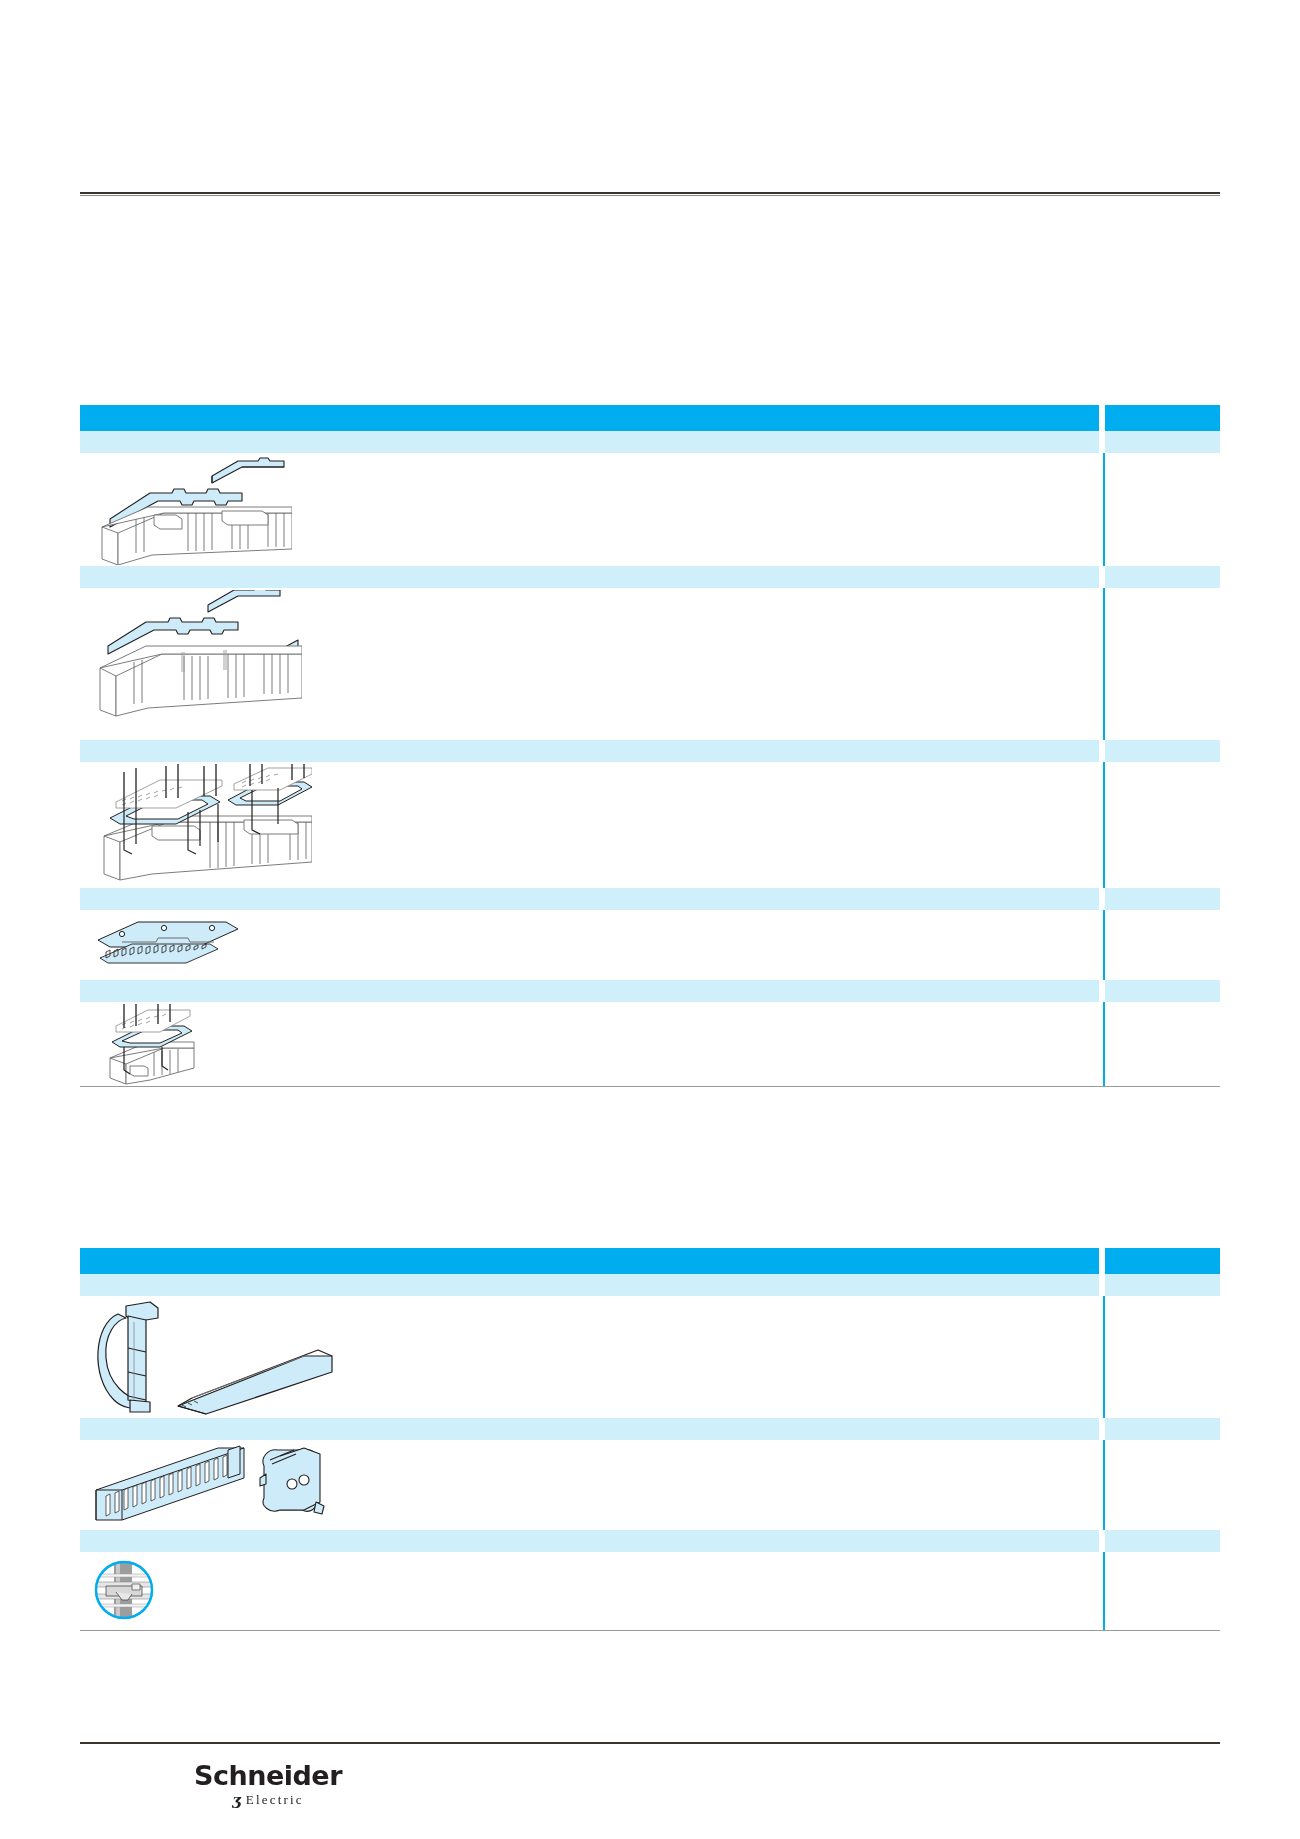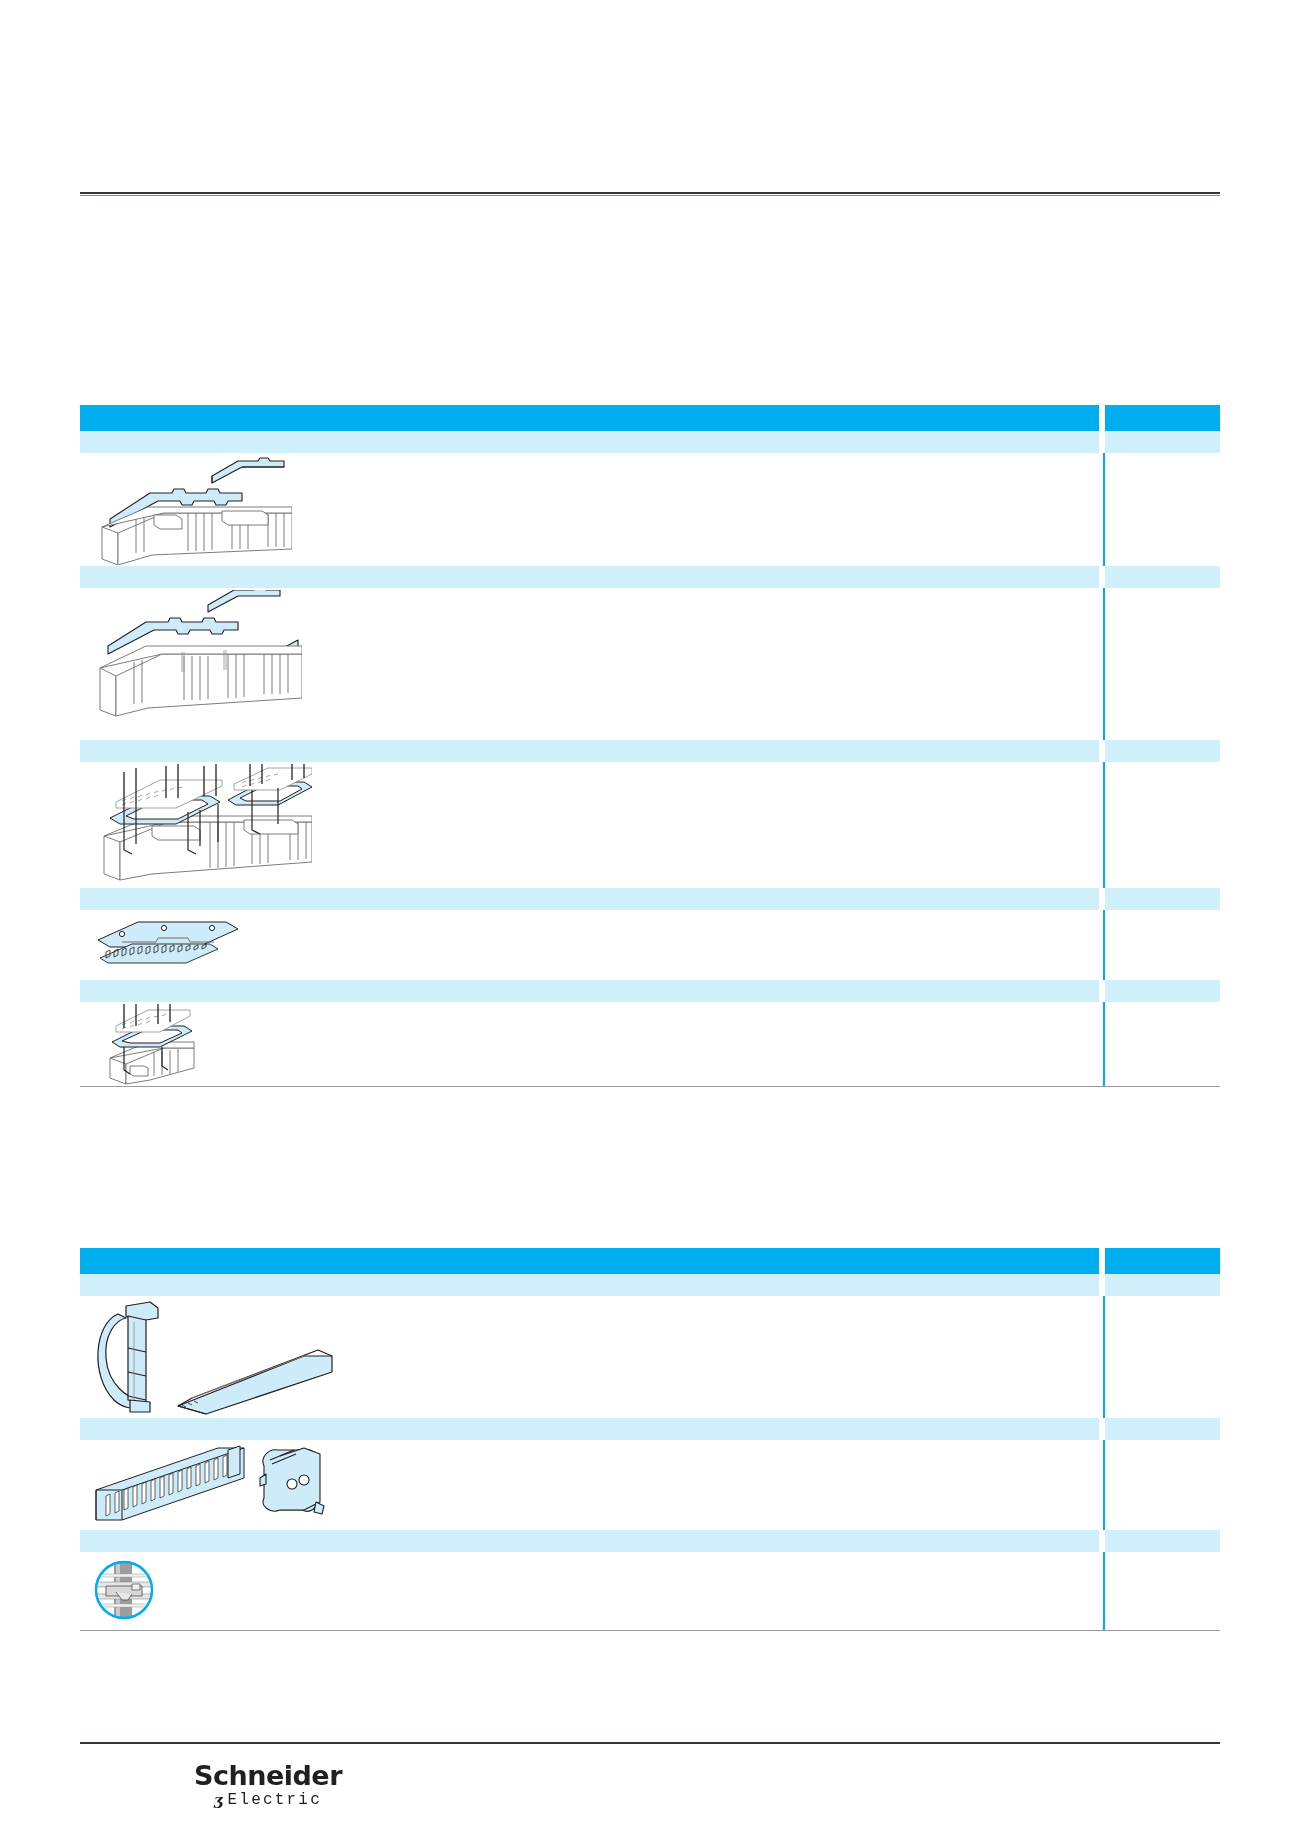--- a/index.html
+++ b/index.html
@@ -66,21 +66,21 @@
     font-family:"DejaVu Sans", sans-serif;
     font-weight:bold;font-size:27px;letter-spacing:-0.5px;color:#231f20;line-height:28px;
   }
   .logo .sub{
     display:flex;align-items:center;gap:5px;margin-top:1px;
   }
   .logo .sub .mark{
     font-family:"DejaVu Serif", serif;font-style:italic;font-weight:bold;font-size:15px;color:#231f20;
   }
   .logo .sub .txt{
-    font-family:Liberation Mono, monospace;font-size:16px;letter-spacing:2.2px;color:#231f20;
+    font-family:Liberation Serif, serif;font-size:13px;letter-spacing:2.2px;color:#231f20;
   }
 
   
   .page-num{position:absolute;font-size:10px;color:#231f20;}
 
   svg{display:block;}
 </style>
 </head>
 <body>
 

